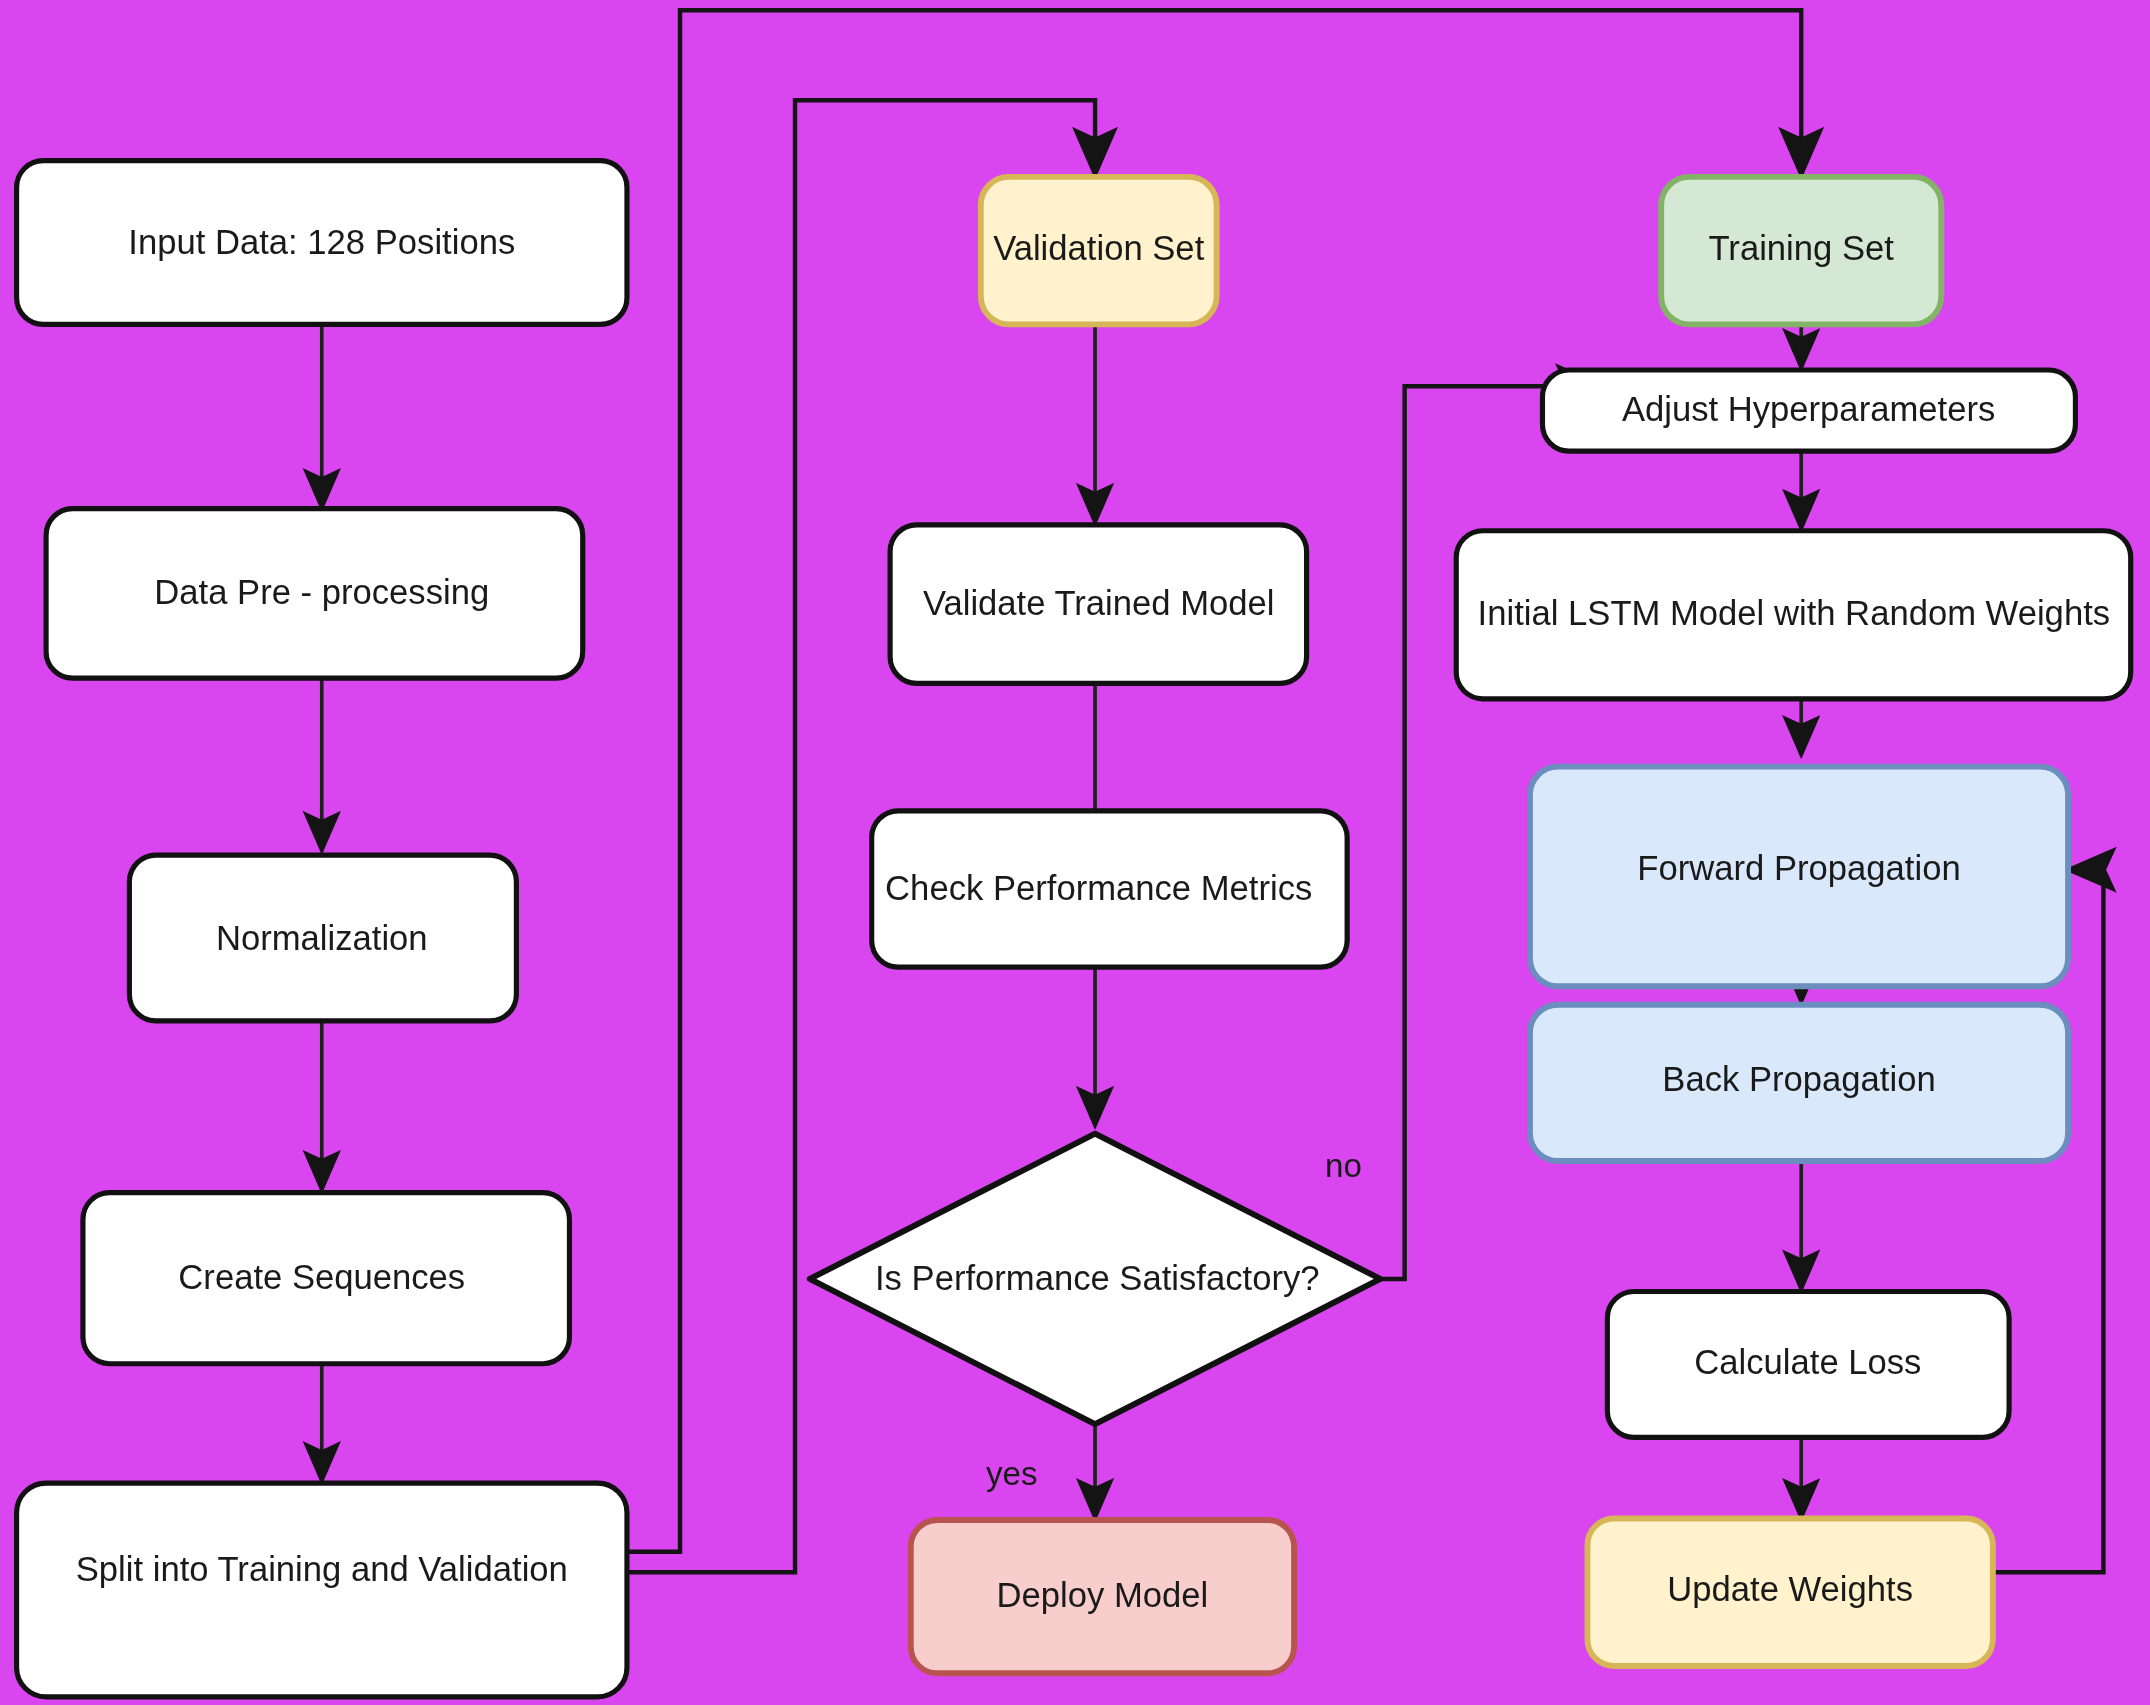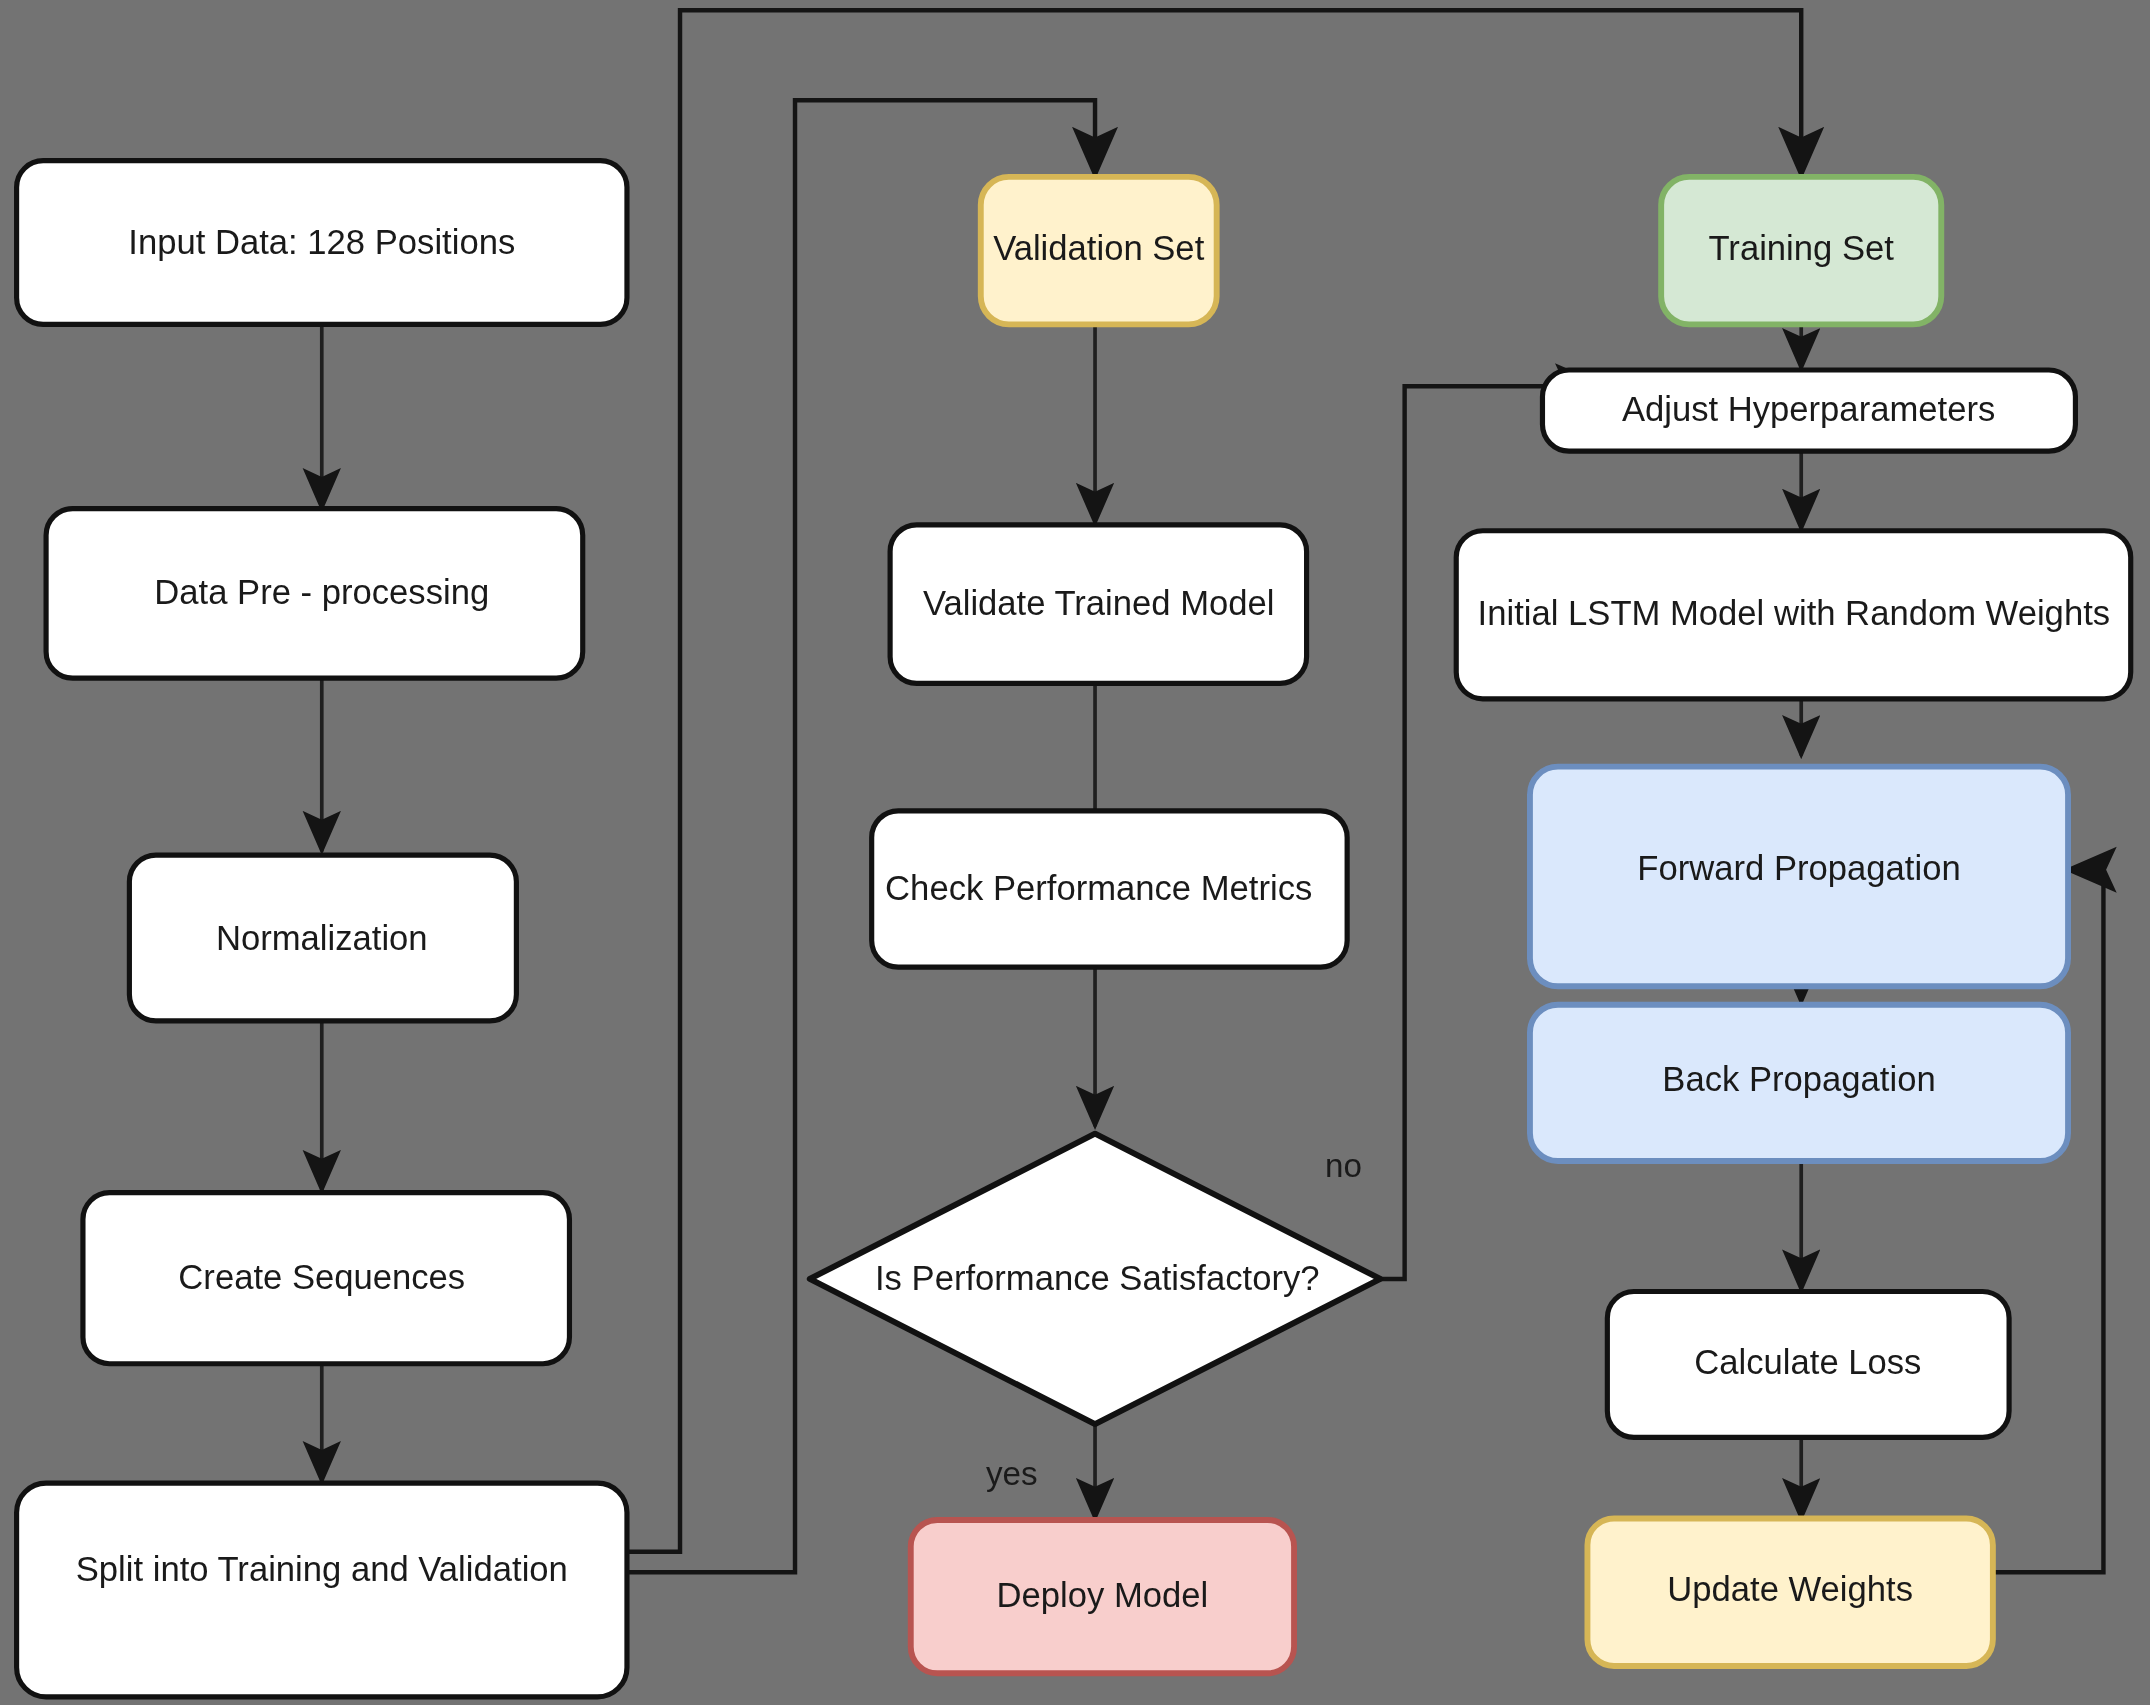--- a/index.html
+++ b/index.html
@@ -1,17 +1,17 @@
 <!DOCTYPE html>
 <html style="font-size:11.8px"><head>
 <meta charset="utf-8">
 <style>
   html,body{margin:0;padding:0;background:#ffffff;}
   body{font-family:"Liberation Sans","DejaVu Sans",sans-serif;}
-  #stage{position:relative;width:2151px;height:1705px;background:#737373;overflow:hidden;}
+  #stage{position:relative;width:2151px;height:1705px;background:#d946ef;overflow:hidden;}
   svg#flow{position:absolute;left:0;top:0;width:2151px;height:1705px;}
   .node-label{
     font-family:"Liberation Sans","DejaVu Sans",sans-serif;
     font-size:47px;
     fill:#1a1a1a;
     text-anchor:middle;
     dominant-baseline:middle;
     pointer-events:none;
   }
   .edge-label{

